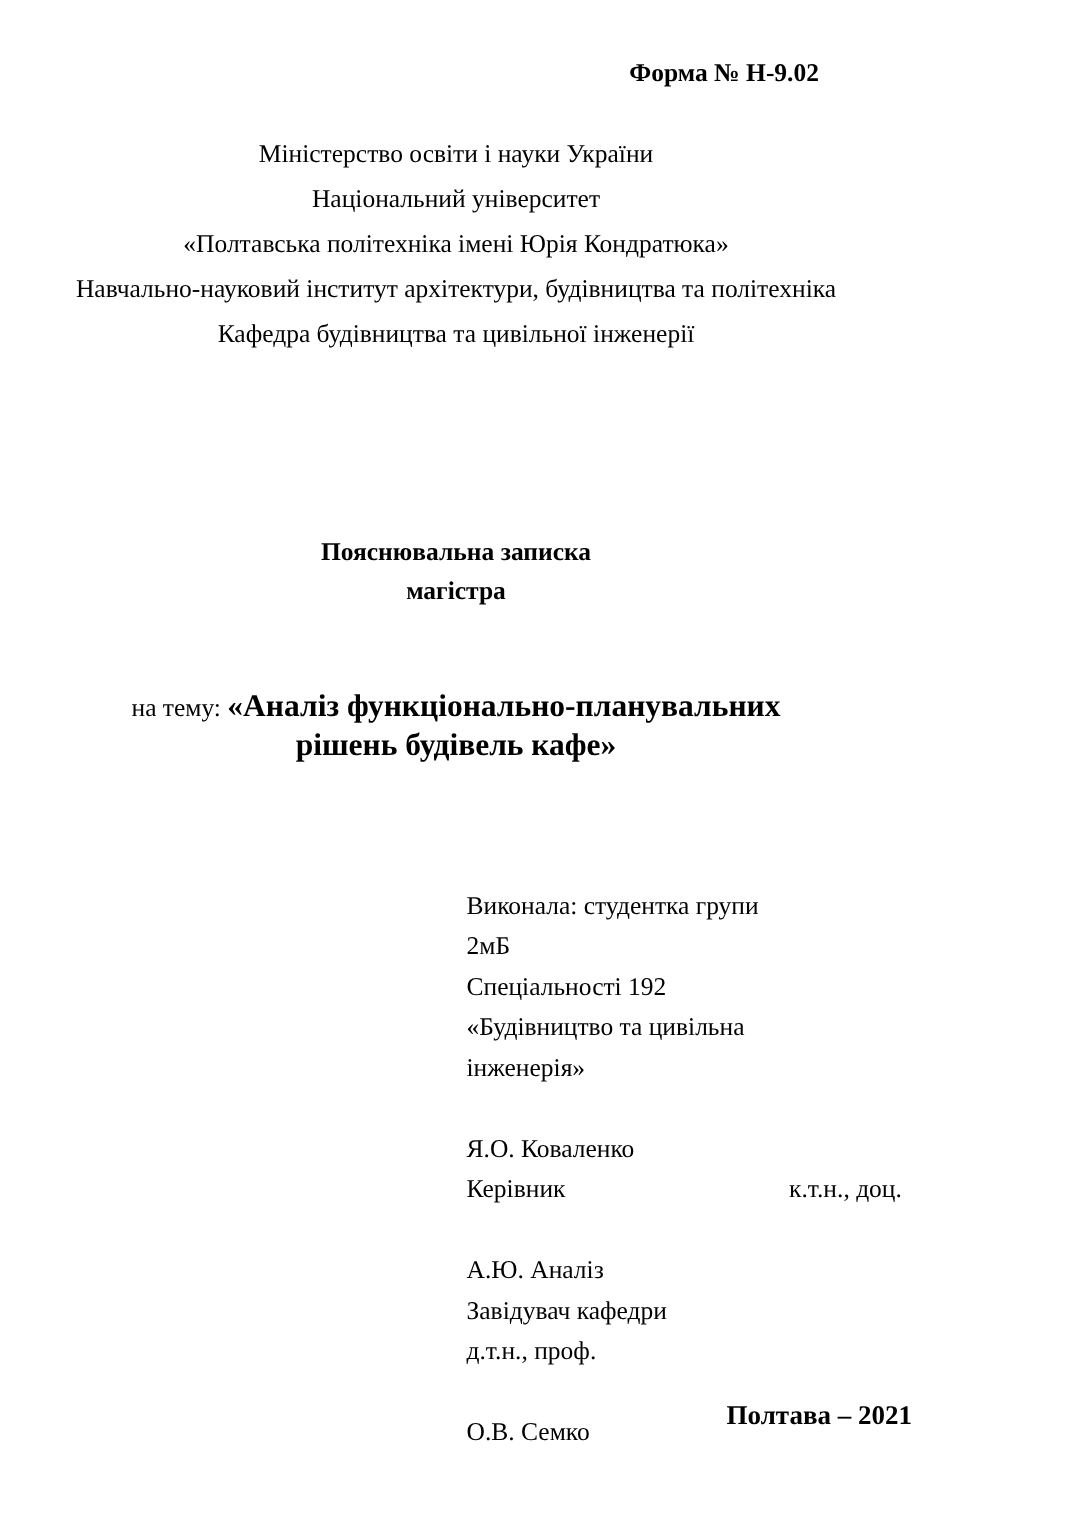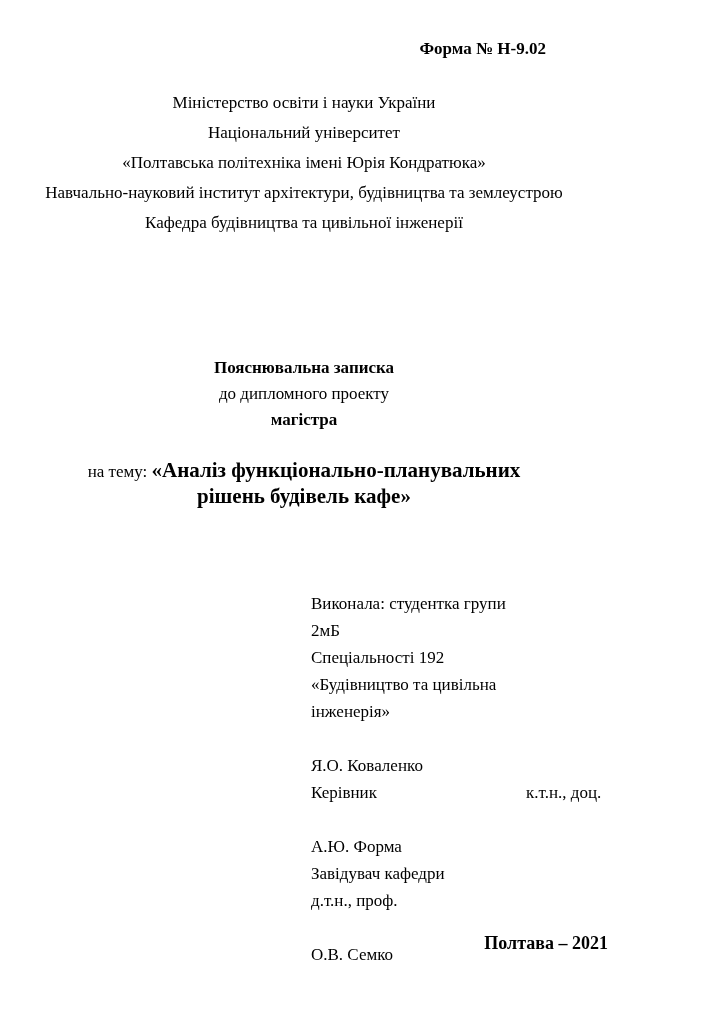--- a/index.html
+++ b/index.html
@@ -88,27 +88,26 @@
 <body>
 
 <div class="page">
 
   <div class="form-number">Форма № Н-9.02</div>
 
   <div class="header">
     <div>Міністерство освіти і науки України</div>
     <div>Національний університет</div>
     <div>«Полтавська політехніка імені Юрія Кондратюка»</div>
-    <div>Навчально-науковий інститут архітектури, будівництва та землеустрою</div>
+    <div>Навчально-науковий інститут архітектури, будівництва та політехніка</div>
     <div>Кафедра будівництва та цивільної інженерії</div>
   </div>
 
   <div class="doc-type">
     <div class="bold">Пояснювальна записка</div>
-    <div>до дипломного проекту</div>
     <div class="bold">магістра</div>
   </div>
 
   <div class="title">
     <div><span class="prefix">на тему: </span><span>«Аналіз функціонально-планувальних</span></div>
     <div>рішень будівель кафе»</div>
   </div>
 
   <div class="credits">
     <div class="row">
@@ -120,21 +119,21 @@
     <div class="row">
       <span class="label">«Будівництво та цивільна інженерія»</span><span class="value"></span>
     </div>
     <div class="row">
       <span class="label"></span><span class="value">Я.О. Коваленко</span>
     </div>
     <div class="row">
       <span class="label">Керівник</span><span class="value">к.т.н., доц.</span>
     </div>
     <div class="row">
-      <span class="label"></span><span class="value">А.Ю. Форма</span>
+      <span class="label"></span><span class="value">А.Ю. Аналіз</span>
     </div>
     <div class="row">
       <span class="label">Завідувач кафедри</span><span class="value">д.т.н., проф.</span>
     </div>
     <div class="row">
       <span class="label"></span><span class="value">О.В. Семко</span>
     </div>
   </div>
 
   <div class="footer">Полтава – 2021</div>

